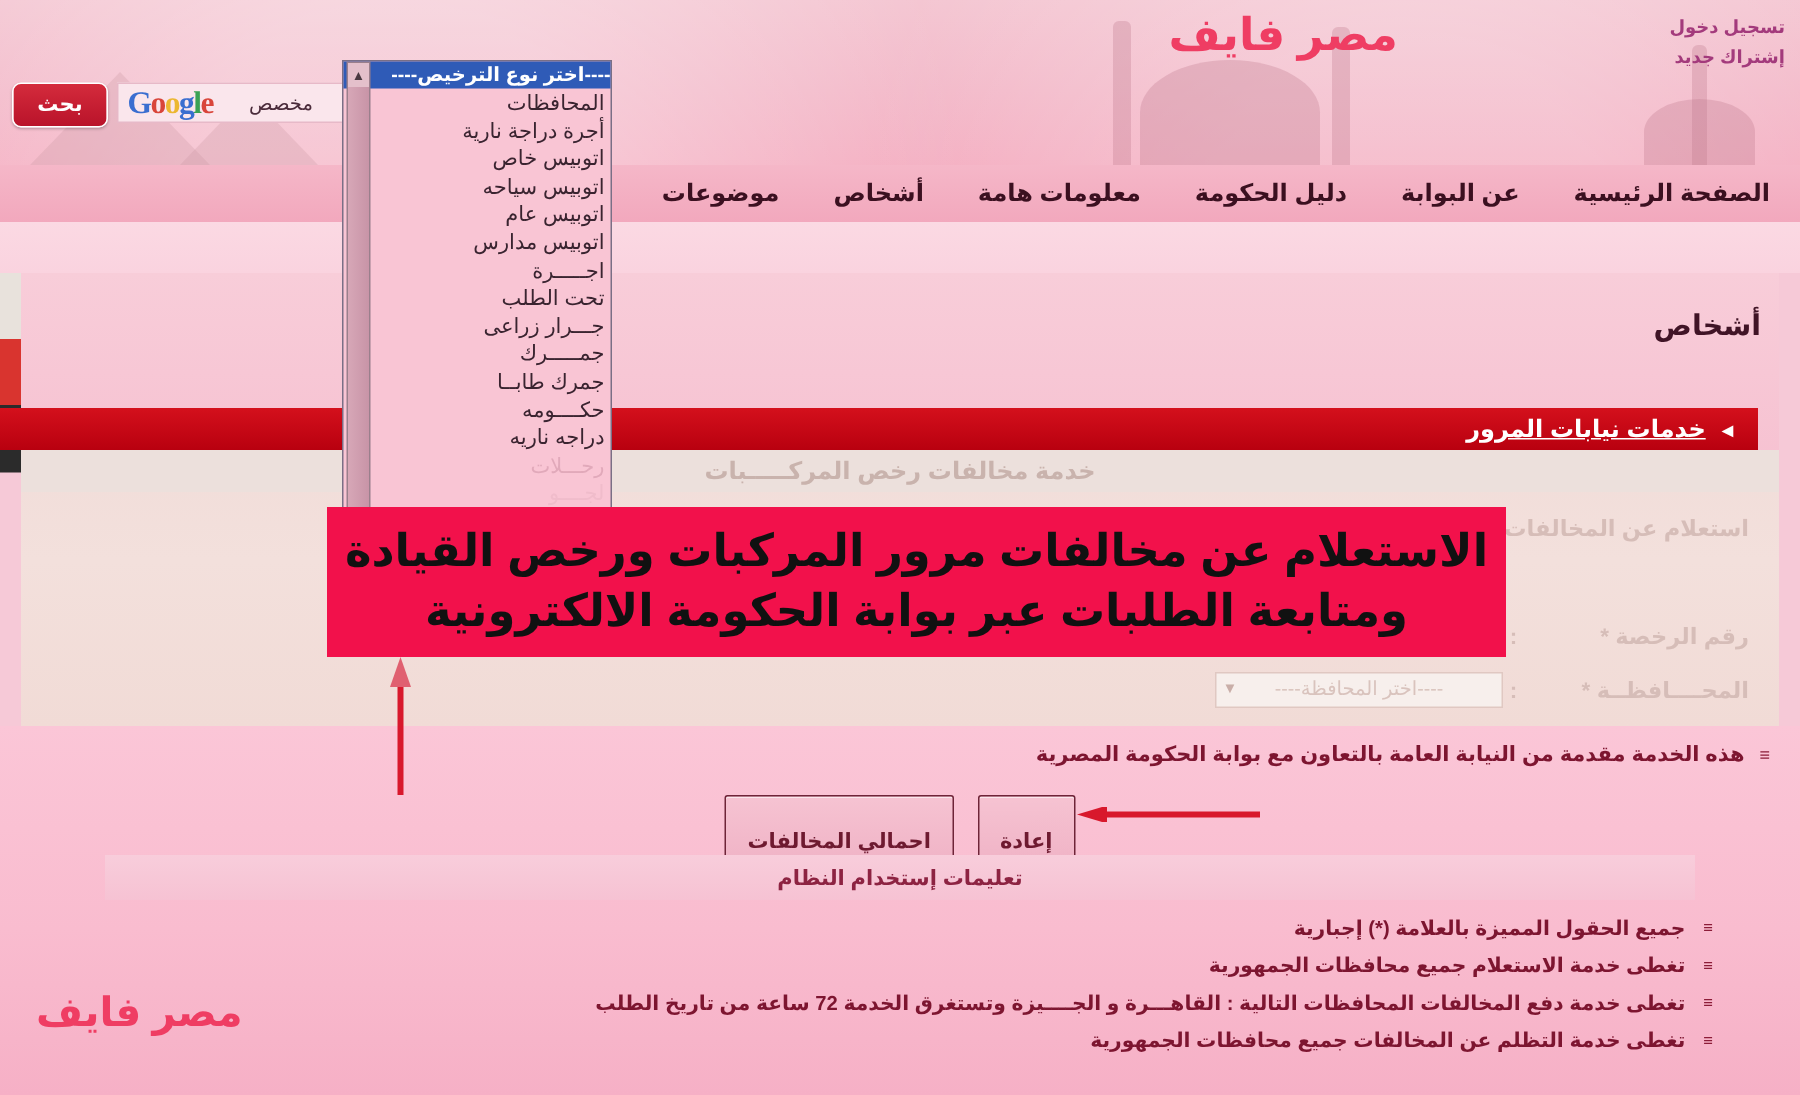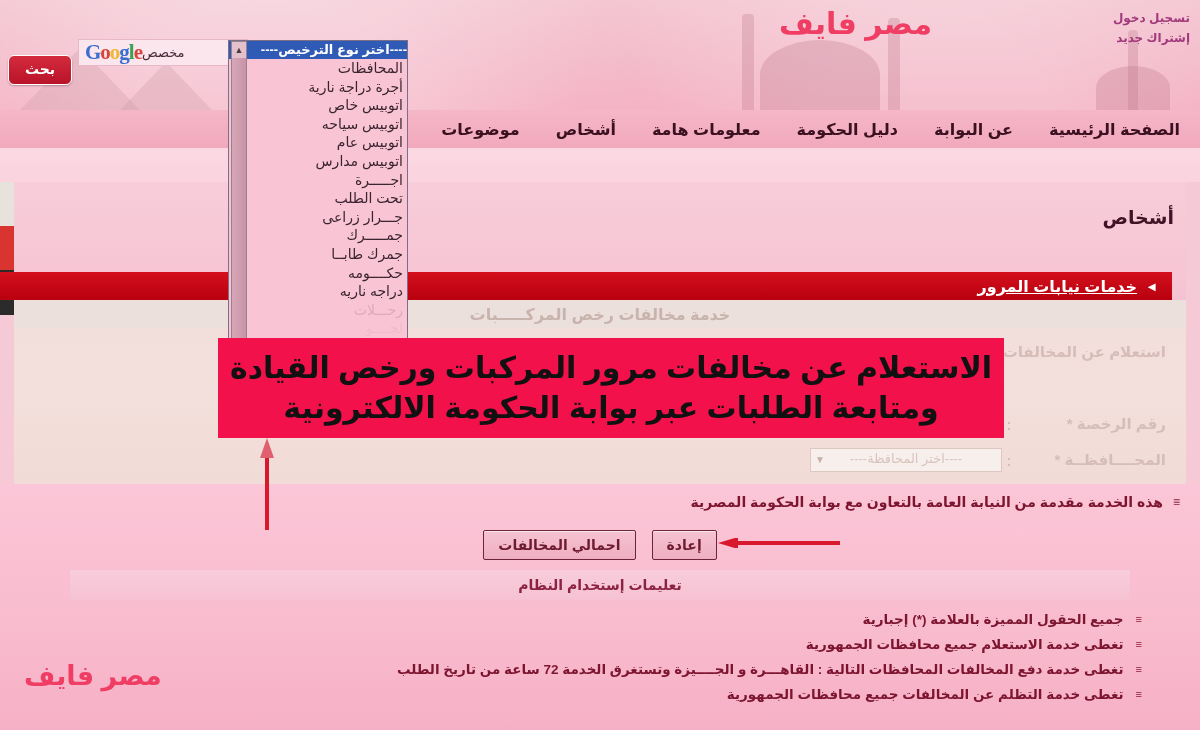--- a/index.html
+++ b/index.html
@@ -32,30 +32,30 @@
   }
 
   .search-btn{
     position:absolute;left:8px;top:55px;width:62px;height:28px;
     background:linear-gradient(180deg,#d42b3c 0%,#b9132a 100%);
     border:1px solid #fff;border-radius:6px;color:#fff;
     font-size:14px;font-weight:bold;line-height:26px;text-align:center;
     box-shadow:0 1px 2px rgba(0,0,0,.25);
   }
   .search-box{
-    position:absolute;left:78px;top:39px;width:170px;height:27px;
+    position:absolute;left:78px;top:55px;width:170px;height:27px;
     background:#fae6ec;border:1px solid #e7b9c8;
     display:flex;align-items:center;flex-direction:row-reverse;
     padding:0 6px;box-sizing:border-box;
   }
   .goog{font-family:"Liberation Serif","DejaVu Serif",serif;font-size:21px;line-height:21px;letter-spacing:-1px;}
   .goog b:nth-child(1){color:#3a6ed0}.goog b:nth-child(2){color:#d9453a}
   .goog b:nth-child(3){color:#ecb731}.goog b:nth-child(4){color:#3a6ed0}
   .goog b:nth-child(5){color:#3aa255}.goog b:nth-child(6){color:#d9453a}
-  .cse-label{font-size:13px;color:#4a2b3a;margin-left:0;}
+  .cse-label{font-size:13px;color:#4a2b3a;margin-left:24px;}
 
   .logo{
     position:absolute;left:522px;top:0px;width:170px;height:105px;
     border-radius:50%;
     background:
       radial-gradient(circle at 40% 22%, rgba(255,255,255,.55) 0 18%, rgba(255,255,255,0) 46%),
       radial-gradient(circle at 50% 45%, #e8a7bb 0 52%, #df95ac 72%, rgba(223,149,172,0) 78%);
     display:flex;flex-direction:column;align-items:center;justify-content:center;
   }
   .logo-main{color:#d31a2b;font-size:40px;font-weight:bold;line-height:38px;margin-top:6px;
@@ -159,21 +159,21 @@
   }
   .svc-note .sq{margin-left:10px;color:#8c1c38;font-size:12px;letter-spacing:-2px;}
 
   .btn-row{
     position:absolute;left:0;right:0;top:530px;
     display:flex;flex-direction:row;justify-content:center;gap:16px;
   }
   .btn{
     background:linear-gradient(180deg,#f6c3d2 0%,#eeaec2 100%);
     border:1px solid #6e2438;color:#6e1a30;font-size:14px;font-weight:bold;
-    padding:6px 14px;border-radius:2px;box-shadow:inset 0 1px 0 rgba(255,255,255,.6);
+    padding:21px 14px;border-radius:2px;box-shadow:inset 0 1px 0 rgba(255,255,255,.6);
   }
 
   .instr-head{
     position:absolute;left:70px;top:570px;width:1060px;height:30px;
     background:linear-gradient(180deg,#f8cddb 0%,#f6c2d3 100%);
     display:flex;align-items:center;justify-content:center;
     color:#8d2342;font-size:14px;font-weight:bold;
   }
   .instr-list{
     position:absolute;right:60px;top:606px;width:1080px;

